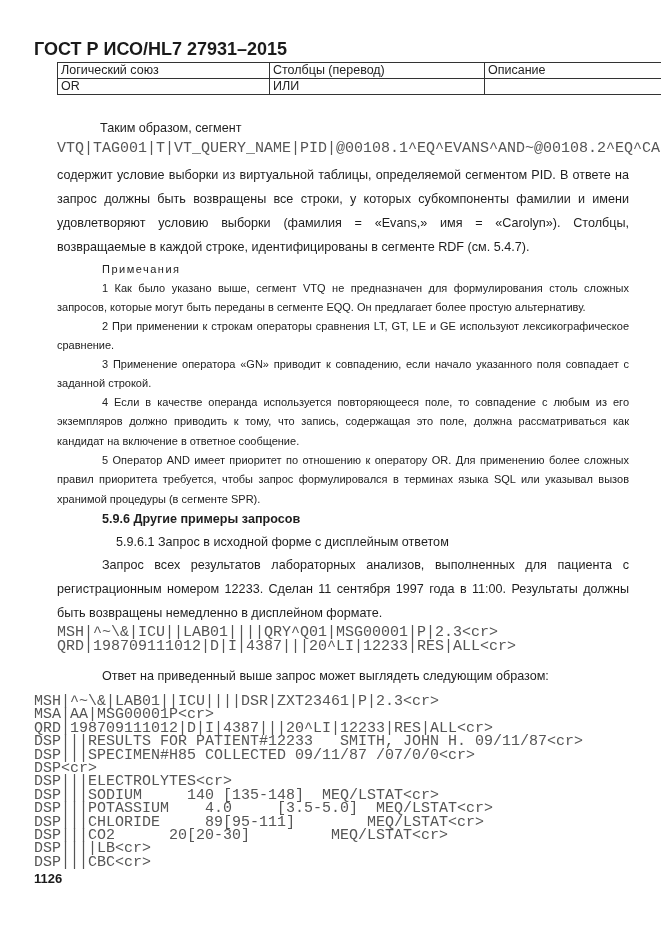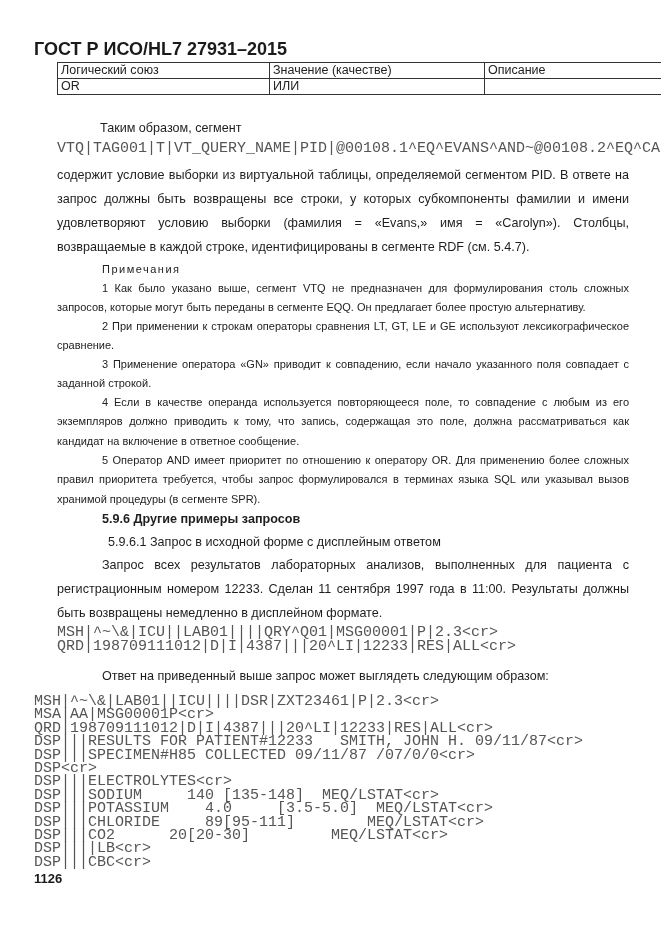--- a/index.html
+++ b/index.html
@@ -32,21 +32,21 @@
   </style>
 </head>
 <body>
 
 <div class="abs doc-header">ГОСТ Р ИСО/HL7 27931–2015</div>
 
 <table class="hdr-table">
   <tbody>
       <tr>
     <td style="width:205px">Логический союз</td>
-    <td style="width:208px">Значение (качестве)</td>
+    <td style="width:208px">Столбцы (перевод)</td>
     <td>Описание</td>
   </tr>
   <tr>
     <td>OR</td>
     <td>ИЛИ</td>
     <td></td>
   </tr>
 </tbody>
   </table>
 
@@ -56,21 +56,21 @@
 <div class="abs txt para" style="top:163px;">содержит условие выборки из виртуальной таблицы, определяемой сегментом PID. В ответе на запрос должны быть возвращены все строки, у которых субкомпоненты фамилии и имени удовлетворяют условию выборки (фамилия = «Evans,» имя = «Carolyn»). Столбцы, возвращаемые в каждой строке, идентифицированы в сегменте RDF (см. 5.4.7).</div>
 
 <div class="abs note" style="left:102px; width:auto; top:260px; letter-spacing:1.5px;">Примечания</div>
 <div class="abs note indent" style="top:279px;">1 Как было указано выше, сегмент VTQ не предназначен для формулирования столь сложных запросов, которые могут быть переданы в сегменте EQQ. Он предлагает более простую альтернативу.</div>
 <div class="abs note indent" style="top:317px;">2 При применении к строкам операторы сравнения LT, GT, LE и GE используют лексикографическое сравнение.</div>
 <div class="abs note indent" style="top:355px;">3 Применение оператора «GN» приводит к совпадению, если начало указанного поля совпадает с заданной строкой.</div>
 <div class="abs note indent" style="top:393px;">4 Если в качестве операнда используется повторяющееся поле, то совпадение с любым из его экземпляров должно приводить к тому, что запись, содержащая это поле, должна рассматриваться как кандидат на включение в ответное сообщение.</div>
 <div class="abs note indent" style="top:451px;">5 Оператор AND имеет приоритет по отношению к оператору OR. Для применению более сложных правил приоритета требуется, чтобы запрос формулировался в терминах языка SQL или указывал вызов хранимой процедуры (в сегменте SPR).</div>
 
 <div class="abs txt h-bold" style="left:102px; top:507px;">5.9.6 Другие примеры запросов</div>
-<div class="abs txt" style="left:108px; top:530px;">5.9.6.1 Запрос в исходной форме с дисплейным ответом</div>
+<div class="abs txt" style="left:116px; top:530px;">5.9.6.1 Запрос в исходной форме с дисплейным ответом</div>
 <div class="abs txt para indent" style="top:553px;">Запрос всех результатов лабораторных анализов, выполненных для пациента с регистрационным номером 12233. Сделан 11 сентября 1997 года в 11:00. Результаты должны быть возвращены немедленно в дисплейном формате.</div>
 
 <div class="abs mono" style="left:57px; top:626px;">MSH|^~\&amp;|ICU||LAB01||||QRY^Q01|MSG00001|P|2.3&lt;cr&gt;</div>
 <div class="abs mono" style="left:57px; top:640px;">QRD|198709111012|D|I|4387|||20^LI|12233|RES|ALL&lt;cr&gt;</div>
 
 <div class="abs txt" style="left:102px; top:664px;">Ответ на приведенный выше запрос может выглядеть следующим образом:</div>
 
 <div class="abs" style="left:34px; top:684px;margin-top:11px;">
   <div class="mono">MSH|^~\&amp;|LAB01||ICU||||DSR|ZXT23461|P|2.3&lt;cr&gt;</div>
   <div class="mono">MSA|AA|MSG00001P&lt;cr&gt;</div>

